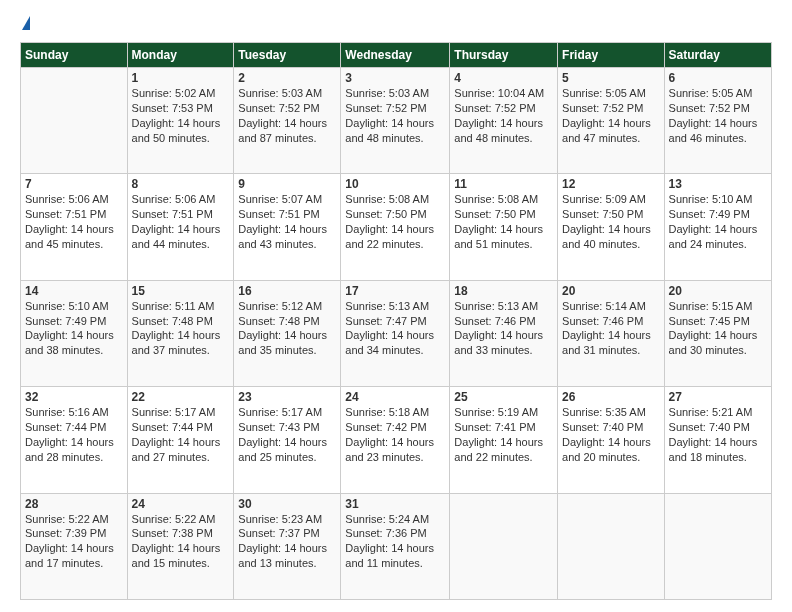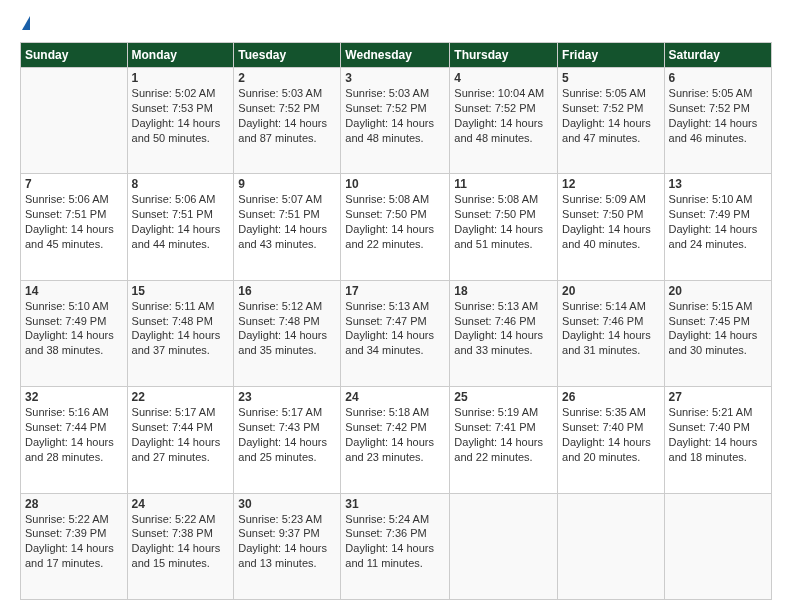--- a/index.html
+++ b/index.html
@@ -262,21 +262,21 @@
           <td>
             <span class="day-number">28</span>
             <div class="day-info"><span>Sunrise: 5:22 AM</span><br><span>Sunset: 7:39 PM</span><br><span>Daylight: 14 hours</span><br><span>and 17 minutes.</span></div>
           </td>
           <td>
             <span class="day-number">24</span>
             <div class="day-info"><span>Sunrise: 5:22 AM</span><br><span>Sunset: 7:38 PM</span><br><span>Daylight: 14 hours</span><br><span>and 15 minutes.</span></div>
           </td>
           <td>
             <span class="day-number">30</span>
-            <div class="day-info"><span>Sunrise: 5:23 AM</span><br><span>Sunset: 9:37 PM</span><br><span>Daylight: 14 hours</span><br><span>and 13 minutes.</span></div>
+            <div class="day-info"><span>Sunrise: 5:23 AM</span><br><span>Sunset: 7:37 PM</span><br><span>Daylight: 14 hours</span><br><span>and 13 minutes.</span></div>
           </td>
           <td>
             <span class="day-number">31</span>
             <div class="day-info"><span>Sunrise: 5:24 AM</span><br><span>Sunset: 7:36 PM</span><br><span>Daylight: 14 hours</span><br><span>and 11 minutes.</span></div>
           </td>
           <td class="empty-cell"></td>
           <td class="empty-cell"></td>
           <td class="empty-cell"></td>
         </tr>
       </tbody>

